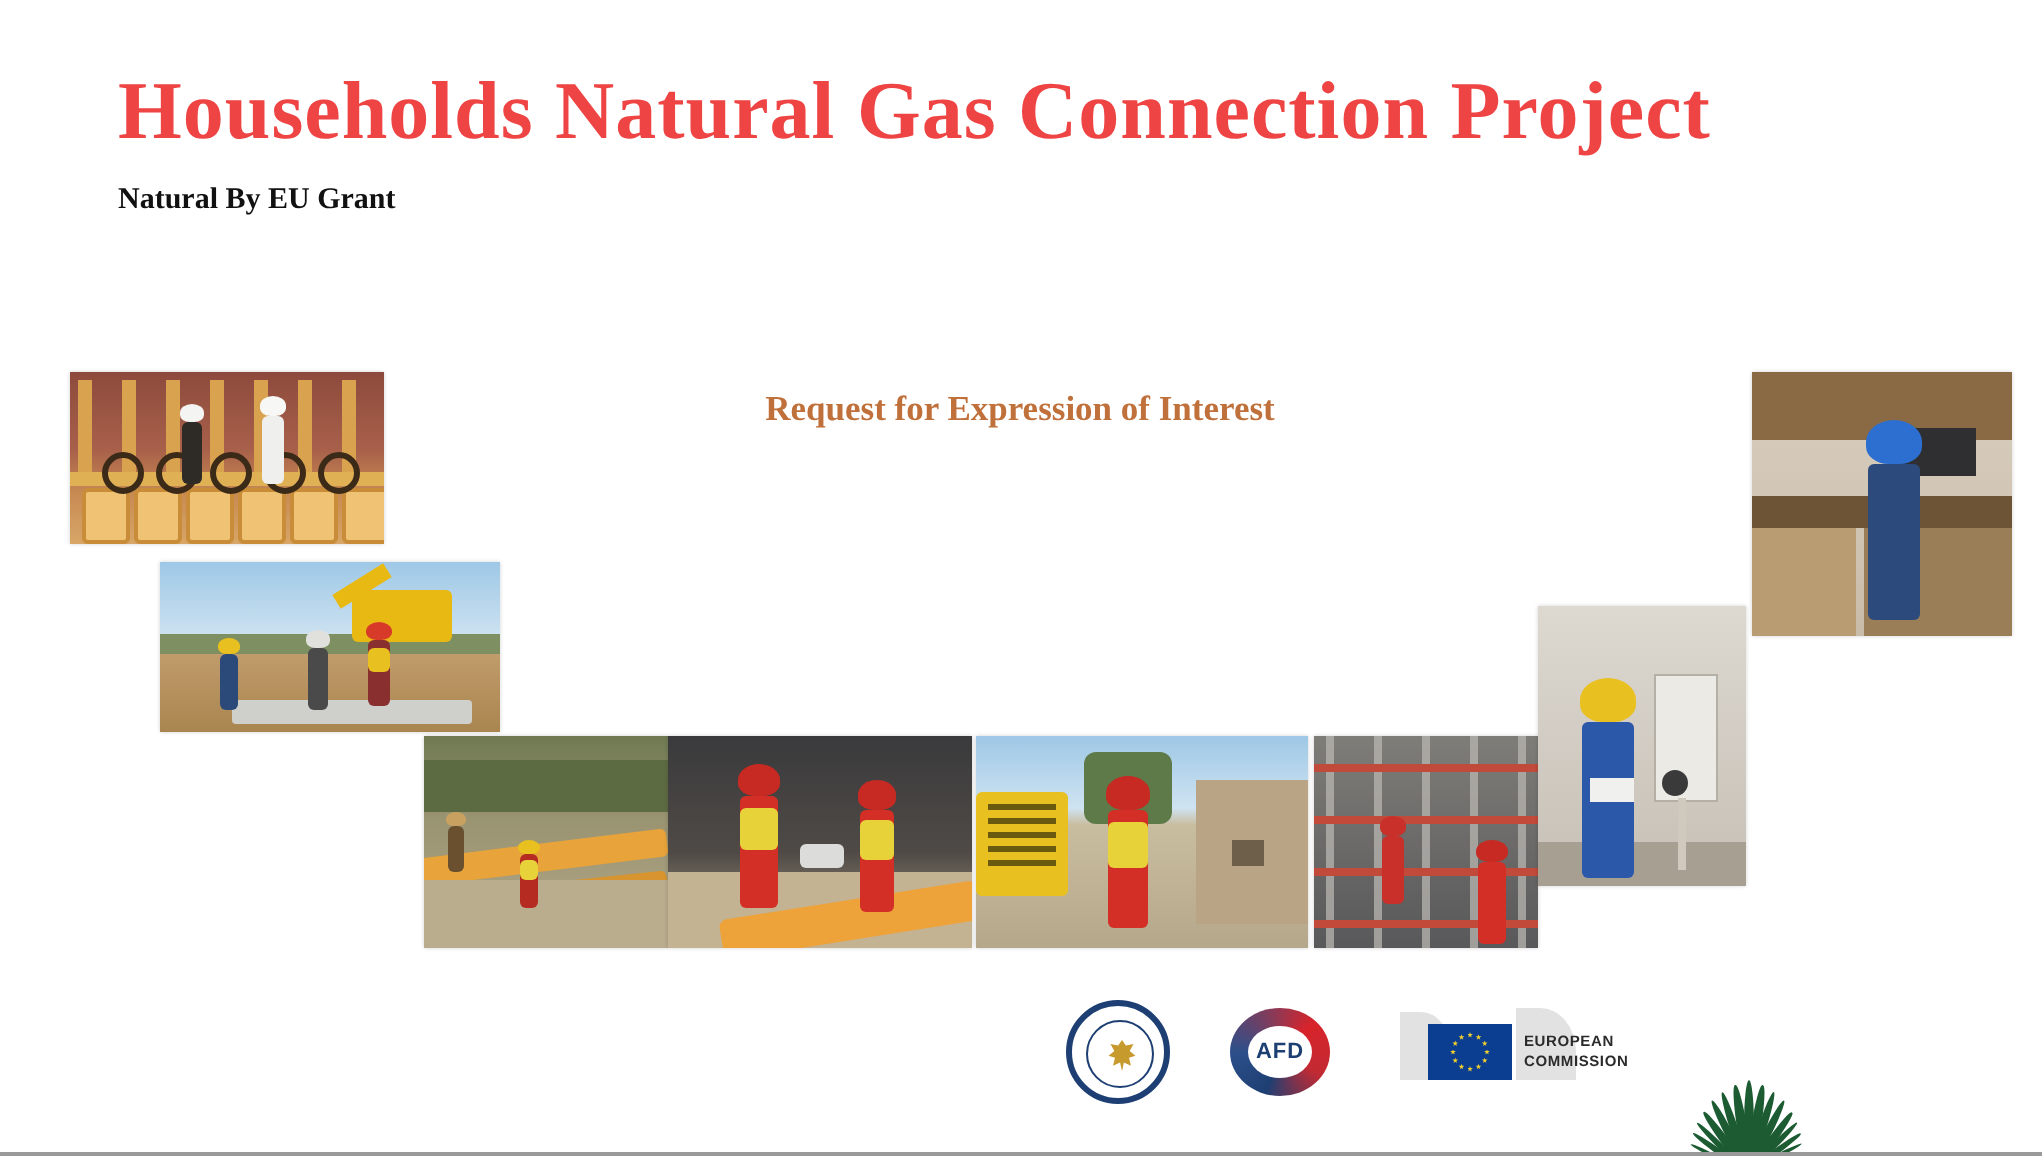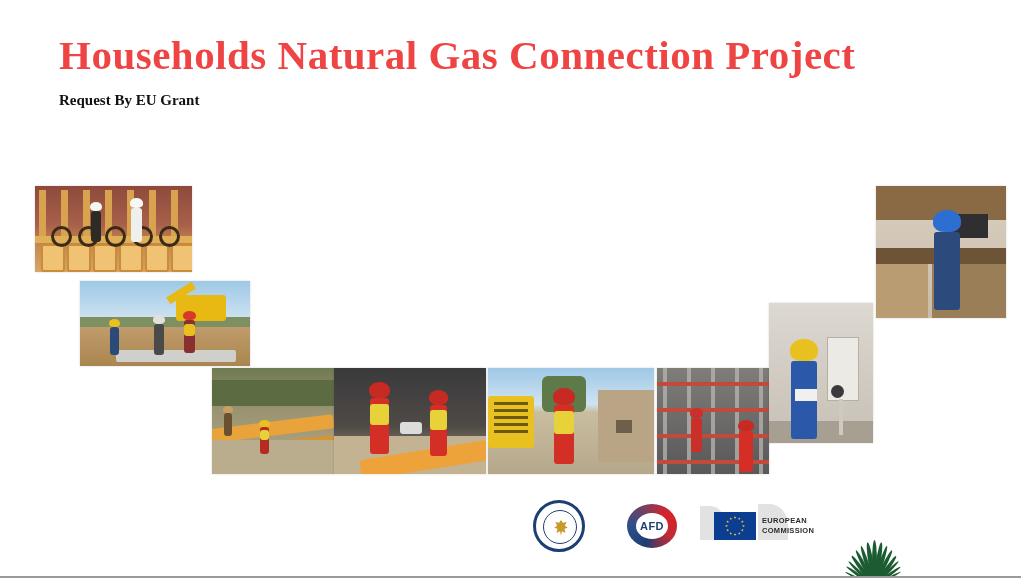--- a/index.html
+++ b/index.html
@@ -125,23 +125,24 @@
     transform-origin:50% 100%;
     border-radius:50% 50% 0 0;
   }
 </style>
 </head>
 <body>
 
 <div id="slide">
 
   <div id="title">Households Natural Gas Connection Project</div>
-  <div id="subtitle">Request By EU Grant</div>
+  <div id="subtitle">Natural By EU Grant</div>
 
   <div id="eoi">
+    <div>Request for Expression of Interest</div>
   </div>
 
   <div id="photo-layer">
       <div class="photo" title="Gas plant manifold with yellow valves and workers in white hard hats" style="left: 35px; top: 186px; width: 157px; height: 86px;">
         <div class="scene">
           <div style="position: absolute; inset: 0px; background: linear-gradient(rgb(141, 74, 60), rgb(168, 96, 74) 45%, rgb(199, 138, 82) 70%, rgb(216, 166, 103));"></div>
           <div style="position: absolute; left: 4px; top: 4px; width: 7px; height: 48px; background: rgb(217, 162, 78);"></div>
           <div style="position: absolute; left: 26px; top: 4px; width: 7px; height: 48px; background: rgb(217, 162, 78);"></div>
           <div style="position: absolute; left: 48px; top: 4px; width: 7px; height: 48px; background: rgb(217, 162, 78);"></div>
           <div style="position: absolute; left: 70px; top: 4px; width: 7px; height: 48px; background: rgb(217, 162, 78);"></div>
@@ -276,21 +277,21 @@
   <div id="logos">
 
     <div class="logo" style="left:18px;top:8px;">
       <div class="seal-outer">
         <div class="seal-inner">
           <div class="seal-eagle"></div>
         </div>
       </div>
     </div>
 
-    <div class="logo" style="left:112px;top:12px;">
+    <div class="logo" style="left:100px;top:12px;">
       <div class="afd-ring">
         <div class="afd-hole">AFD</div>
       </div>
     </div>
 
     <div class="logo euwrap" style="left:185px;top:8px;">
       <div class="euwing" style="left:0;top:6px;width:26px;height:34px;"></div>
       <div class="euwing" style="left:58px;top:4px;width:30px;height:36px;"></div>
       <div class="euflag">
         <div class="eustars" id="eu-stars">

